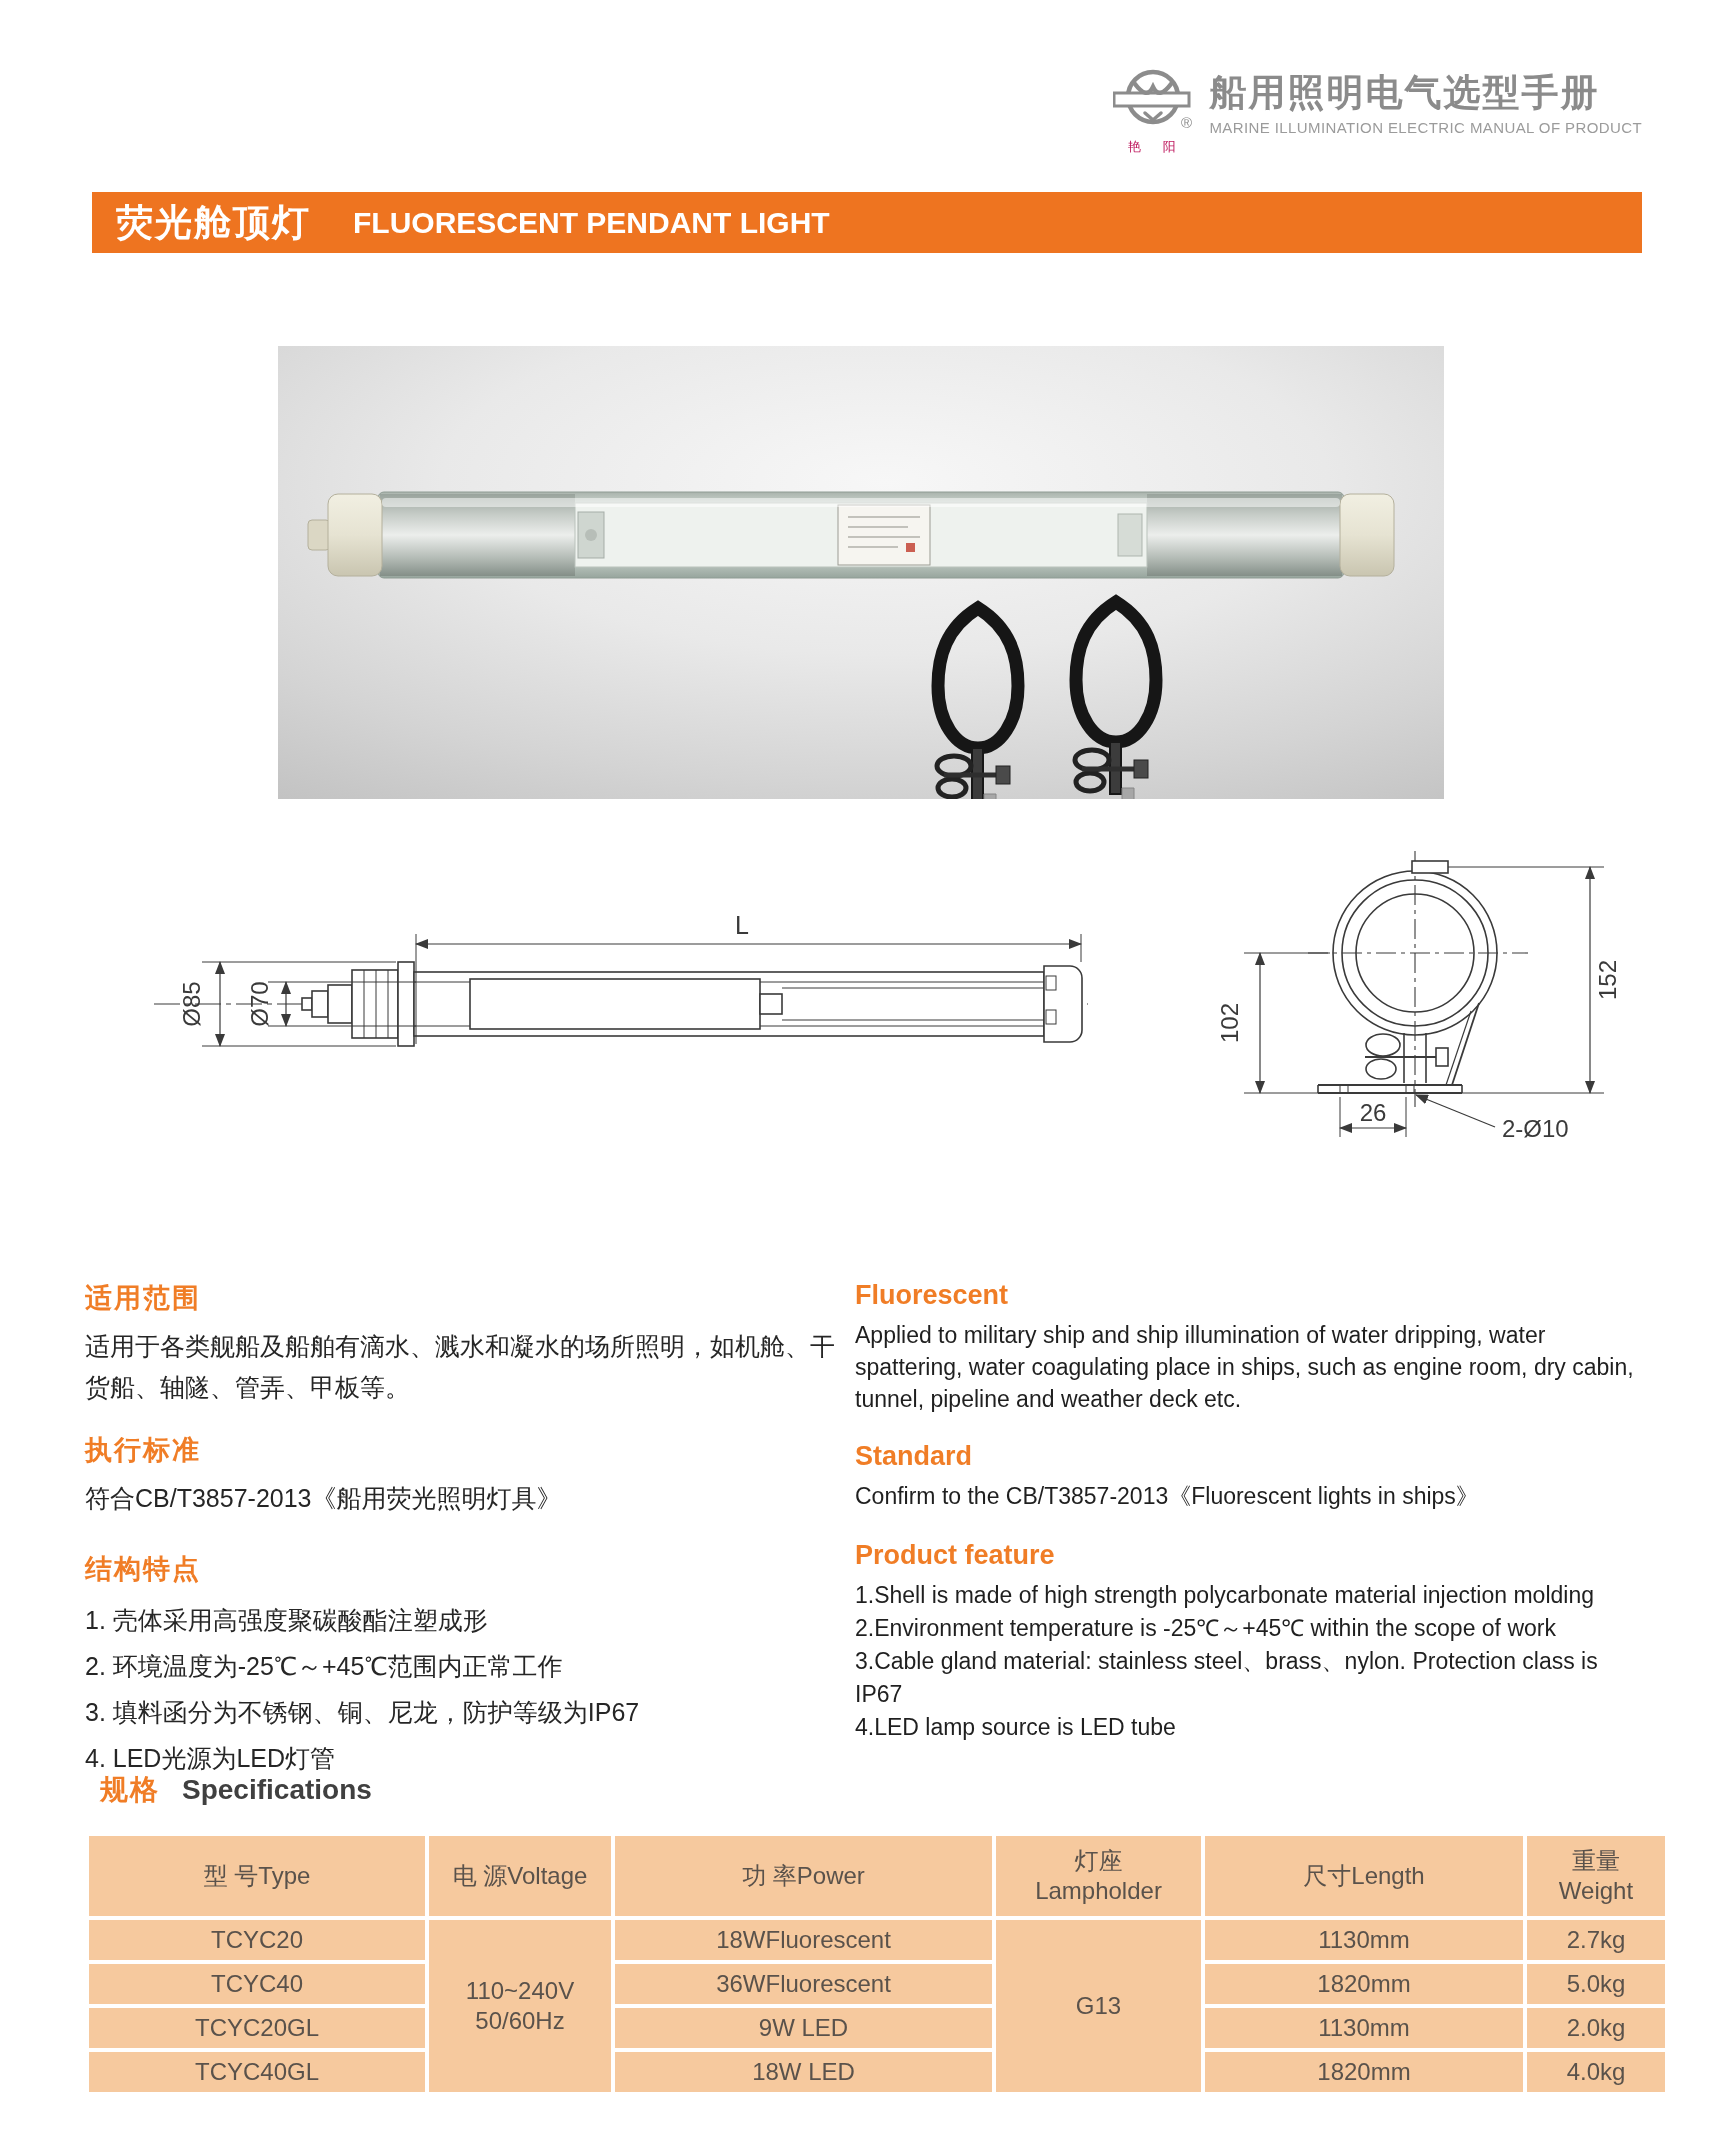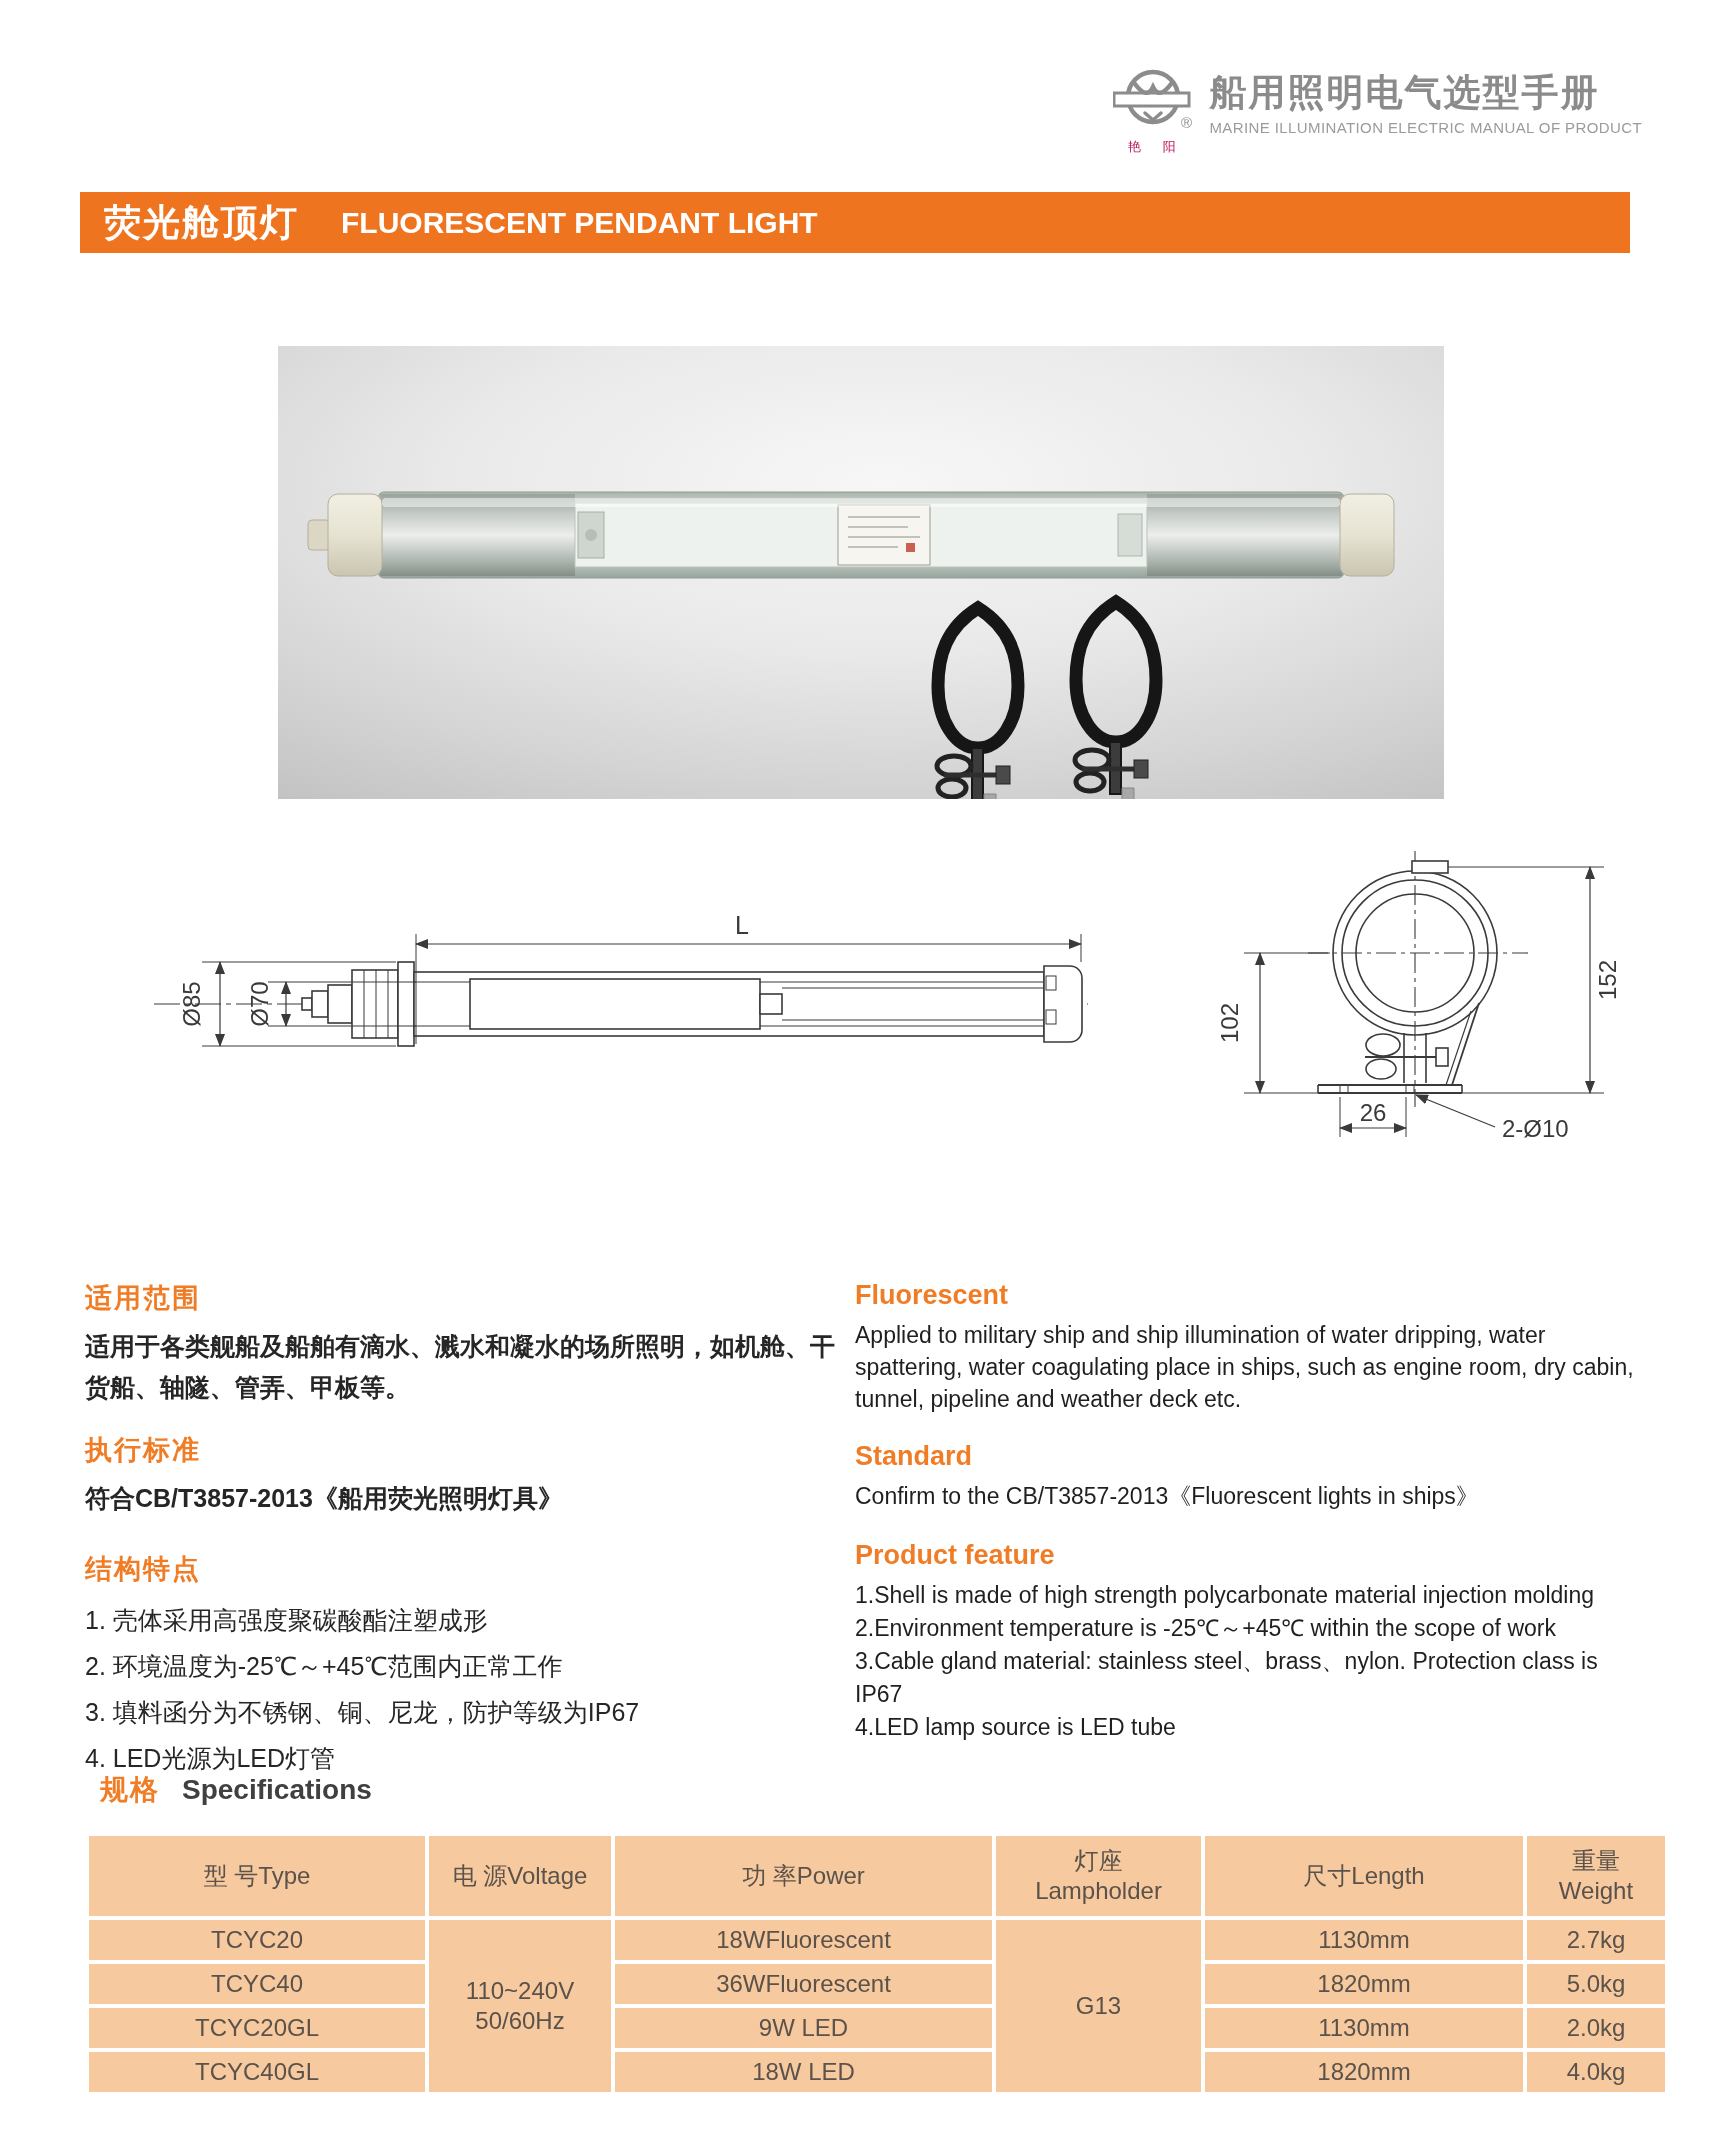--- a/index.html
+++ b/index.html
@@ -9,38 +9,38 @@
   }
   
   .brand { position:absolute; top:66px; right:79px; display:flex; align-items:flex-start; gap:16px; }
   .logo-wrap { width:80px; text-align:center; }
   .logo-caption { margin-top:2px; font-size:13px; color:#be185d; letter-spacing:9px; padding-left:6px; }
   .brand-titles { padding-top:6px; }
   .brand-cn { font-size:37px; font-weight:bold; color:#8b8b8b; letter-spacing:2px; line-height:1.15; }
   .brand-en { font-size:15px; color:#9b9b9b; letter-spacing:0.4px; margin-top:4px; }
   
   .title-bar {
-    position:absolute; left:80px; top:192px; width:1550px; height:61px;
+    position:absolute; left:92px; top:192px; width:1550px; height:61px;
     background:#ee7420; color:#ffffff; display:flex; align-items:center; padding-left:24px;
     box-sizing:border-box;
   }
   .title-cn { font-size:37px; font-weight:bold; letter-spacing:2px; }
   .title-en { font-size:30px; font-weight:bold; margin-left:42px; letter-spacing:0px;text-align:right; }
   
   .photo { position:absolute; left:278px; top:346px; width:1166px; height:453px; }
   
   .drawing-tube  { position:absolute; left:140px; top:858px; width:960px; height:285px; }
   .drawing-clamp { position:absolute; left:1190px; top:845px; width:480px; height:300px; }
   
   .col { position:absolute; }
   .col-left  { left:85px;  top:1280px; width:755px; }
   .col-right { left:855px; top:1280px; width:790px; }
   .sec-h-cn { font-size:27px; font-weight:bold; color:#f07d26; margin:0 0 10px 0; letter-spacing:2px; }
   .sec-h-en { font-size:27px; font-weight:bold; color:#f07d26; margin:0 0 8px 0; }
-  .body-cn { font-size:25px; color:#262626; line-height:41px; margin:0 0 24px 0;font-weight:bold; }
+  .body-cn { font-size:25px; color:#262626; line-height:41px; margin:0 0 24px 0; }
   .body-en { font-size:23px; color:#1f1f1f; line-height:32px; margin:0 0 18px 0; }
   .list-cn div { font-size:25px; color:#262626; line-height:46px; }
   .list-en div { font-size:23px; color:#1f1f1f; line-height:33px; }
   .mt-std-cn { margin-top:24px; }
   .mt-feat-cn { margin-top:32px; }
   .mt-std-en { margin-top:26px; }
   .mt-feat-en { margin-top:28px; }
   
   .spec-heading { position:absolute; left:100px; top:1736px; display:flex; align-items:baseline; gap:22px; }
   .spec-h-cn { font-size:28px; font-weight:bold; color:#f07d26; letter-spacing:2px; }

